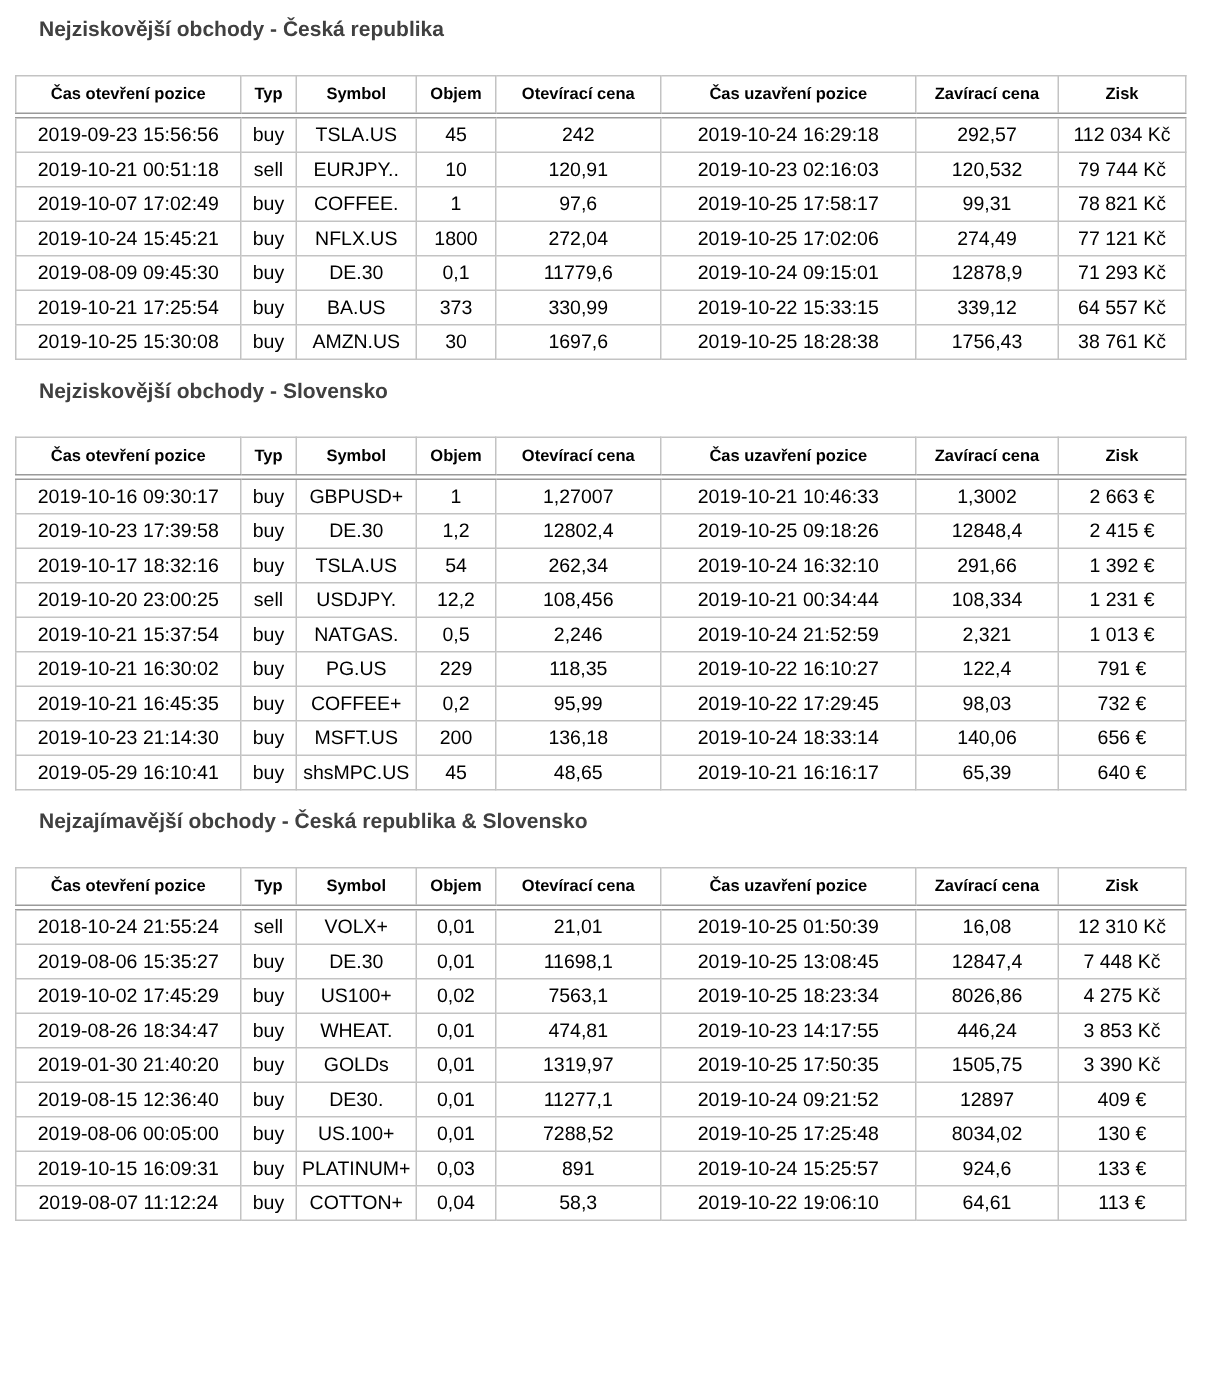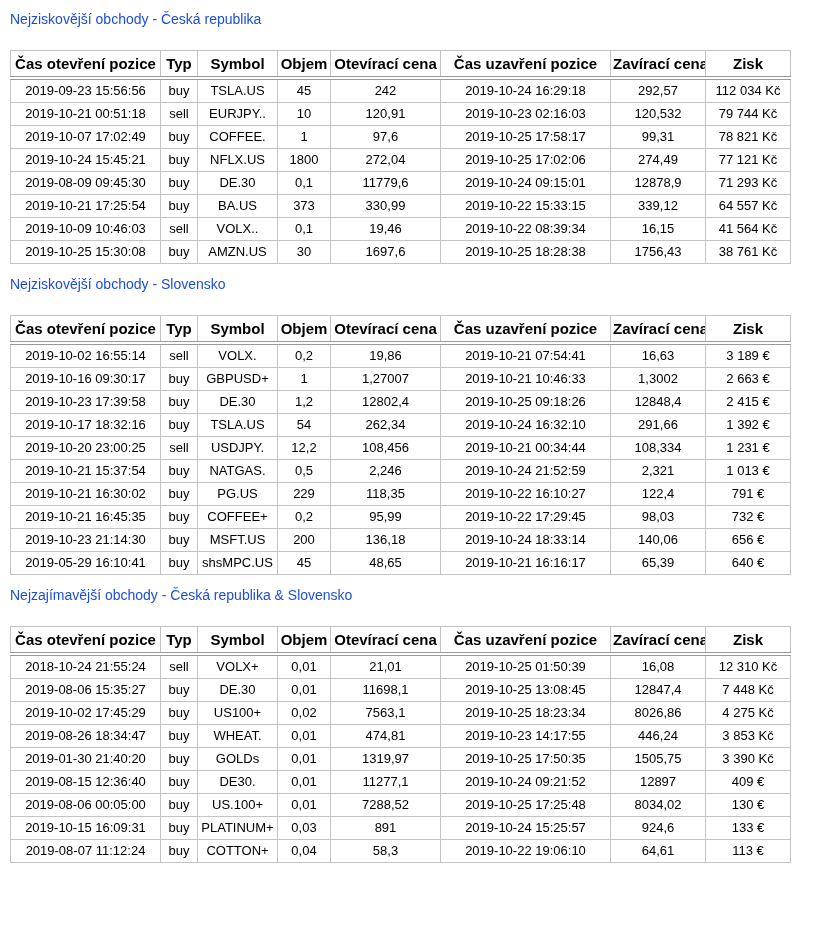--- a/index.html
+++ b/index.html
@@ -12,23 +12,23 @@
     height: 929px;
     overflow: hidden;
     font-family: "Liberation Sans", "DejaVu Sans", sans-serif;
     color: #000000;
   }
   .report {
     padding: 10px 0 0 10px;
   }
   .section-title {
     font-size: 14px;
-    font-weight: normal;
-    color: #1d4ed8;
-    margin: 12px 0 23px 0;
+    font-weight: bold;
+    color: #404040;
+    margin: 12px 0 23px 16px;
     line-height: 16px;
   }
   .report-section:first-child .section-title {
     margin-top: 1px;
   }
   table.trades-table {
     border-collapse: collapse;
     table-layout: fixed;
     width: 780px;
     font-size: 13px;
@@ -39,21 +39,21 @@
     border: 1px solid #c3c3c3;
     text-align: center;
     overflow: hidden;
     white-space: nowrap;
   }
   table.trades-table {
     border: 1px solid #8f8f8f;
   }
   table.trades-table th {
     font-weight: bold;
-    font-size: 15px;
+    font-size: 11px;
     padding: 4px 2px;
     border-bottom: 4px double #9a9a9a;
     height: 16px;
   }
   table.trades-table td {
     padding: 3px 2px;
     height: 16px;
     line-height: 16px;
   }
   col.c-opentime  { width: 150px; }
@@ -150,30 +150,20 @@
             <td>2019-10-21 17:25:54</td>
             <td>buy</td>
             <td>BA.US</td>
             <td>373</td>
             <td>330,99</td>
             <td>2019-10-22 15:33:15</td>
             <td>339,12</td>
             <td>64 557 Kč</td>
           </tr>
           <tr>
-            <td>2019-10-09 10:46:03</td>
-            <td>sell</td>
-            <td>VOLX..</td>
-            <td>0,1</td>
-            <td>19,46</td>
-            <td>2019-10-22 08:39:34</td>
-            <td>16,15</td>
-            <td>41 564 Kč</td>
-          </tr>
-          <tr>
             <td>2019-10-25 15:30:08</td>
             <td>buy</td>
             <td>AMZN.US</td>
             <td>30</td>
             <td>1697,6</td>
             <td>2019-10-25 18:28:38</td>
             <td>1756,43</td>
             <td>38 761 Kč</td>
           </tr>
         </tbody>
@@ -200,30 +190,20 @@
           <th>Symbol</th>
           <th>Objem</th>
           <th>Otevírací cena</th>
           <th>Čas uzavření pozice</th>
           <th>Zavírací cena</th>
           <th>Zisk</th>
         </tr>
       </thead>
       <tbody>
           <tr>
-            <td>2019-10-02 16:55:14</td>
-            <td>sell</td>
-            <td>VOLX.</td>
-            <td>0,2</td>
-            <td>19,86</td>
-            <td>2019-10-21 07:54:41</td>
-            <td>16,63</td>
-            <td>3 189 €</td>
-          </tr>
-          <tr>
             <td>2019-10-16 09:30:17</td>
             <td>buy</td>
             <td>GBPUSD+</td>
             <td>1</td>
             <td>1,27007</td>
             <td>2019-10-21 10:46:33</td>
             <td>1,3002</td>
             <td>2 663 €</td>
           </tr>
           <tr>

